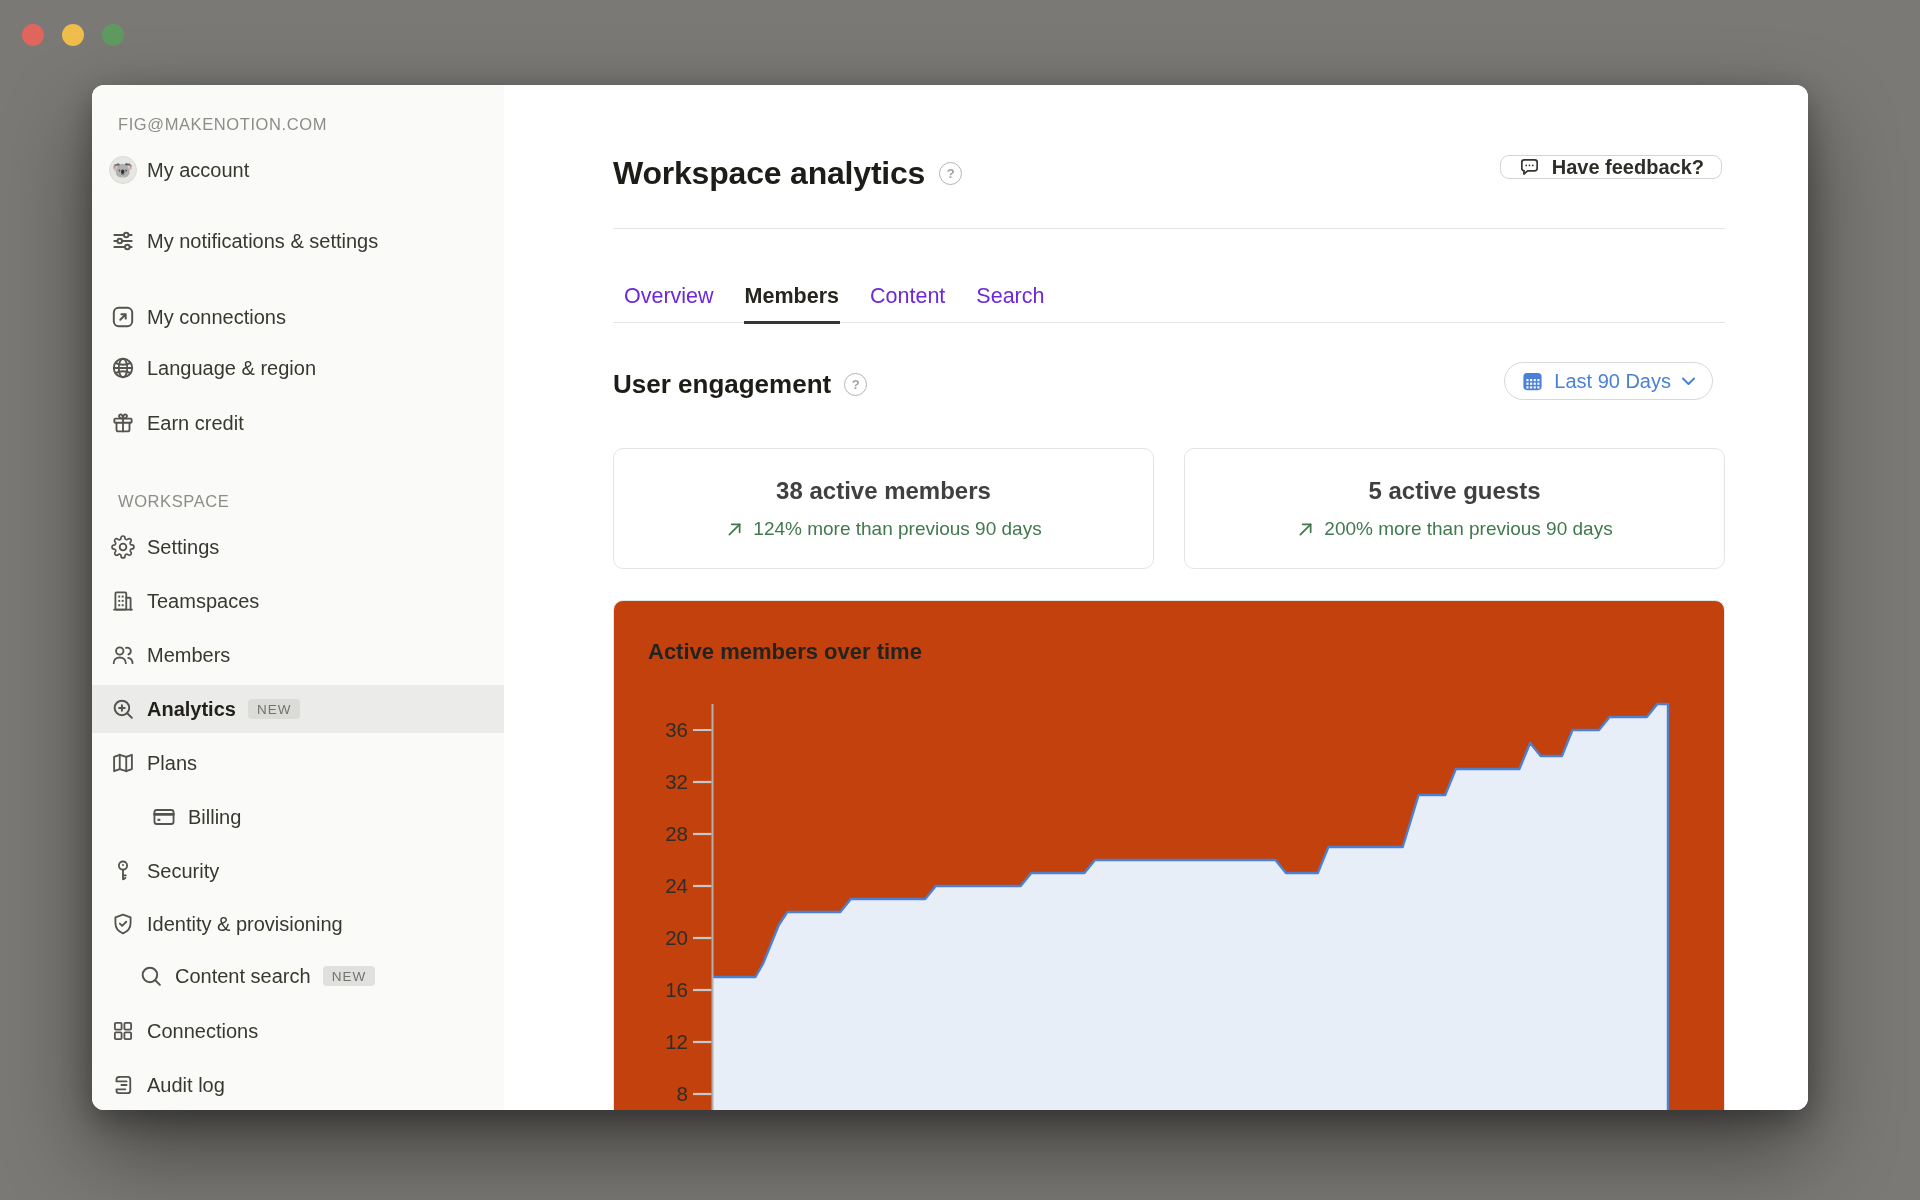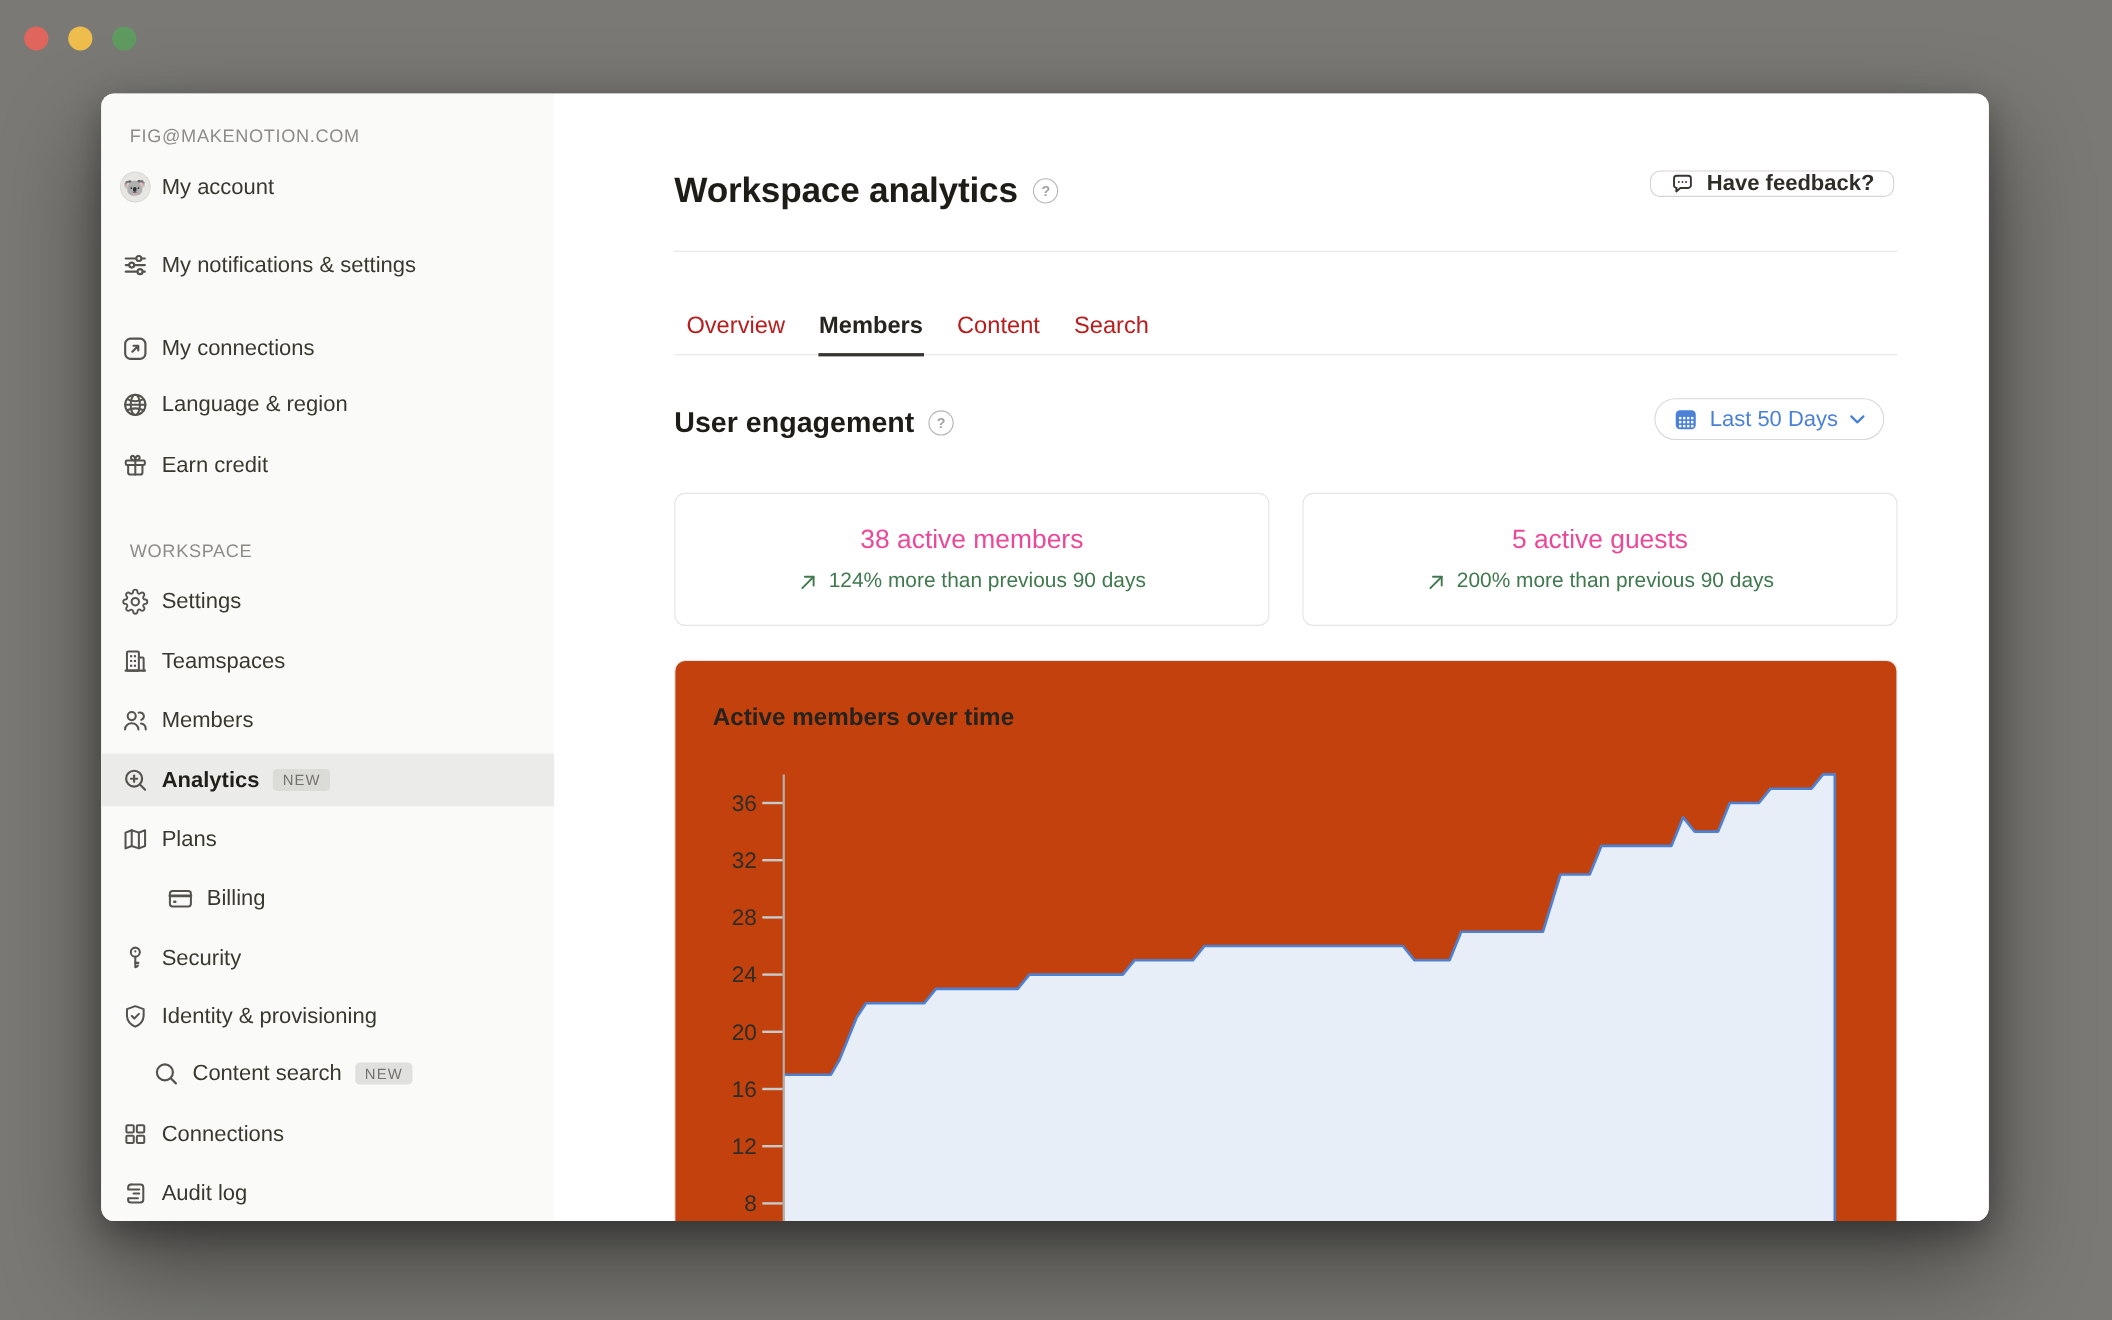--- a/index.html
+++ b/index.html
@@ -65,39 +65,39 @@
     font-size:20px; font-weight:600; color:#2e2d28; cursor:pointer;
   }
   .feedback-btn svg { width:23px; height:23px; color:#37352f; }
   .divider { position:absolute; left:109px; width:1112px; height:1px; background:#e6e5e2; }
 
   .tabs {
     position:absolute; left:109px; top:188px; width:1112px; height:50px;
     border-bottom:1px solid #e6e5e2; display:flex; gap:29px; padding-left:10px;
   }
   .tab {
-    font-size:21.5px; color:#b91c1c; line-height:46px; cursor:pointer; padding:0 1px;
+    font-size:21.5px; color:#6d28d9; line-height:46px; cursor:pointer; padding:0 1px;
   }
   .tab.active { font-weight:700; color:#26251f; border-bottom:3px solid #37352f; margin-bottom:-2px; }
 
   .section-head { position:absolute; left:109px; top:284px; display:flex; align-items:center; gap:13px; }
   .section-title { font-size:26px; font-weight:700; color:#1d1c17; }
   .date-pill {
     position:absolute; right:95px; top:277px; height:38px; display:flex; align-items:center; gap:10px;
     border:1px solid #d9d8d4; border-radius:19px; background:#fff; padding:0 16px;
     color:#4a81d6; font-size:20px; font-weight:500; cursor:pointer;
   }
   .date-pill svg { flex:0 0 auto; }
 
   .cards { position:absolute; left:109px; top:363px; width:1112px; display:flex; gap:30px; }
   .stat-card {
     flex:1; height:121px; border:1px solid #e3e5e5; border-radius:10px; background:#fff;
     display:flex; flex-direction:column; align-items:center; justify-content:center; gap:13px;
   }
-  .stat-value { font-size:24px; font-weight:400; color:#ec4899; }
+  .stat-value { font-size:24px; font-weight:700; color:#404040; }
   .stat-delta { display:flex; align-items:center; gap:9px; font-size:19px; color:#41794f; }
   .stat-delta svg { width:19px; height:19px; }
 
   .chart-card {
     position:absolute; left:109px; top:515px; width:1112px; height:600px;
     border:1px solid #e3e5e5; border-radius:10px; background:#c2410c; overflow:hidden;
   }
   .chart-title { position:absolute; left:34px; top:38px; font-size:22px; font-weight:700; color:#242320; z-index:2; }
   .chart-card svg.plot { position:absolute; left:0; top:0; }
   .chart-card svg.plot text { font-family:"Liberation Sans", sans-serif; }
@@ -346,21 +346,21 @@
           <rect x="17" y="9.4" width="2.3" height="2.3" fill="#fff" opacity=".95"></rect>
         <rect x="5.6" y="13.2" width="2.3" height="2.3" fill="#fff" opacity=".95"></rect>
           <rect x="9.4" y="13.2" width="2.3" height="2.3" fill="#fff" opacity=".95"></rect>
           <rect x="13.2" y="13.2" width="2.3" height="2.3" fill="#fff" opacity=".95"></rect>
           <rect x="17" y="13.2" width="2.3" height="2.3" fill="#fff" opacity=".95"></rect>
         <rect x="5.6" y="17" width="2.3" height="2.3" fill="#fff" opacity=".95"></rect>
           <rect x="9.4" y="17" width="2.3" height="2.3" fill="#fff" opacity=".95"></rect>
           <rect x="13.2" y="17" width="2.3" height="2.3" fill="#fff" opacity=".95"></rect>
           <rect x="17" y="17" width="2.3" height="2.3" fill="#fff" opacity=".95"></rect>
       </svg>
-      <span>Last 50 Days</span>
+      <span>Last 90 Days</span>
       <svg width="15" height="10" viewBox="0 0 15 10" fill="none" stroke="#4a81d6" stroke-width="2" stroke-linecap="round" stroke-linejoin="round">
           <path d="M2 2.5 L7.5 8 L13 2.5"></path>
         </svg>
     </button>
 
     <div class="cards">
       <div class="stat-card">
         <div class="stat-value">38 active members</div>
         <div class="stat-delta">
           <svg viewBox="0 0 24 24" fill="none" stroke="#41794f" stroke-width="2.2" stroke-linecap="round" stroke-linejoin="round">

